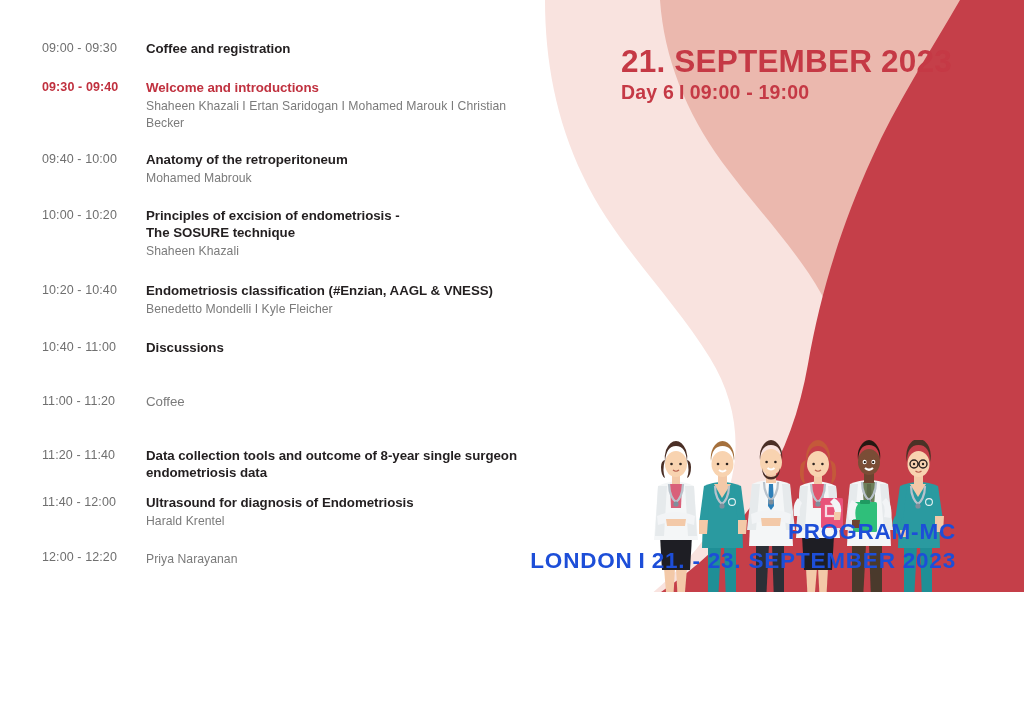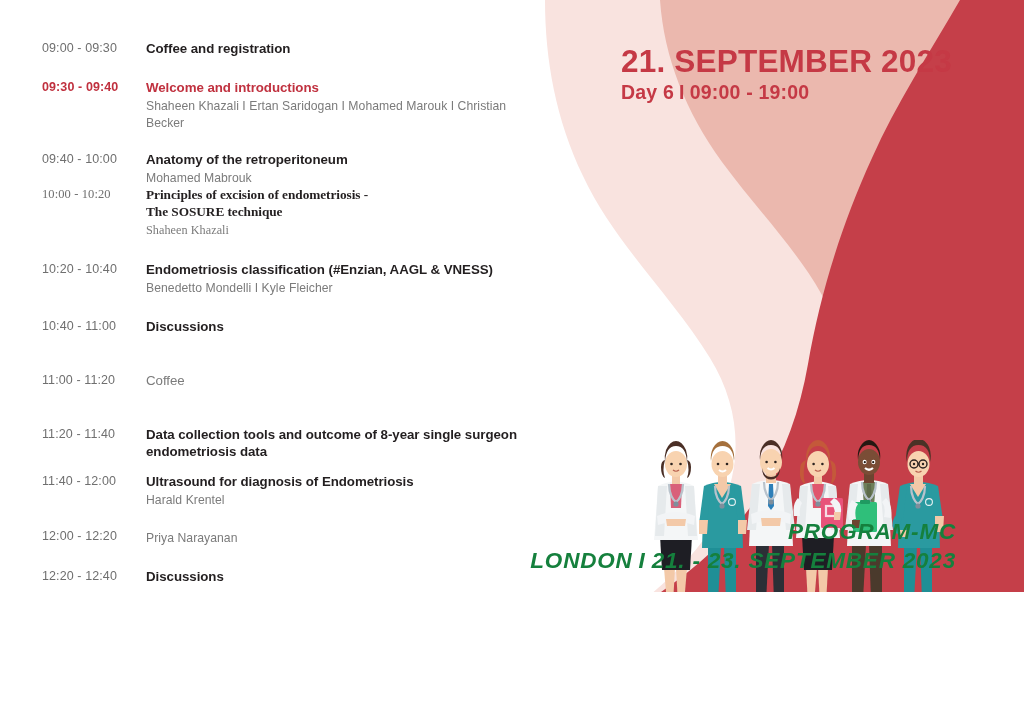--- a/index.html
+++ b/index.html
@@ -87,22 +87,21 @@
     white-space:nowrap;
   }
   #header-day .sep { padding:0 5px; }
 
   
   #footer-block {
     position:absolute;
     right:68px; bottom:18px;
     z-index:6;
     text-align:right;
-    color:#15803d;
-    font-style:italic;
+    color:#1d4ed8;
   }
   #footer-program {
     font-size:22.5px;
     font-weight:bold;
     letter-spacing:.8px;
     line-height:1.15;
     white-space:nowrap;
   }
   #footer-location {
     margin-top:3px;
@@ -168,21 +167,21 @@
           <div class="row-speakers">Shaheen Khazali  I  Ertan Saridogan  I Mohamed Marouk  I  Christian Becker</div>
         </div>
       </div>
       <div class="row" style="margin-top: 20px;">
         <div class="row-time">09:40 - 10:00</div>
         <div class="row-body">
           <div class="row-title">Anatomy of the retroperitoneum</div>
           <div class="row-speakers">Mohamed Mabrouk</div>
         </div>
       </div>
-      <div class="row" style=" font-family: Liberation Serif, serif;">
+      <div class="row" style="margin-top: 21px;">
         <div class="row-time">10:00 - 10:20</div>
         <div class="row-body">
           <div class="row-title">Principles of excision of endometriosis -<br>The SOSURE technique</div>
           <div class="row-speakers">Shaheen Khazali</div>
         </div>
       </div>
       <div class="row" style="margin-top: 22px;">
         <div class="row-time">10:20 - 10:40</div>
         <div class="row-body">
           <div class="row-title">Endometriosis classification (#Enzian, AAGL &amp; VNESS)</div>

